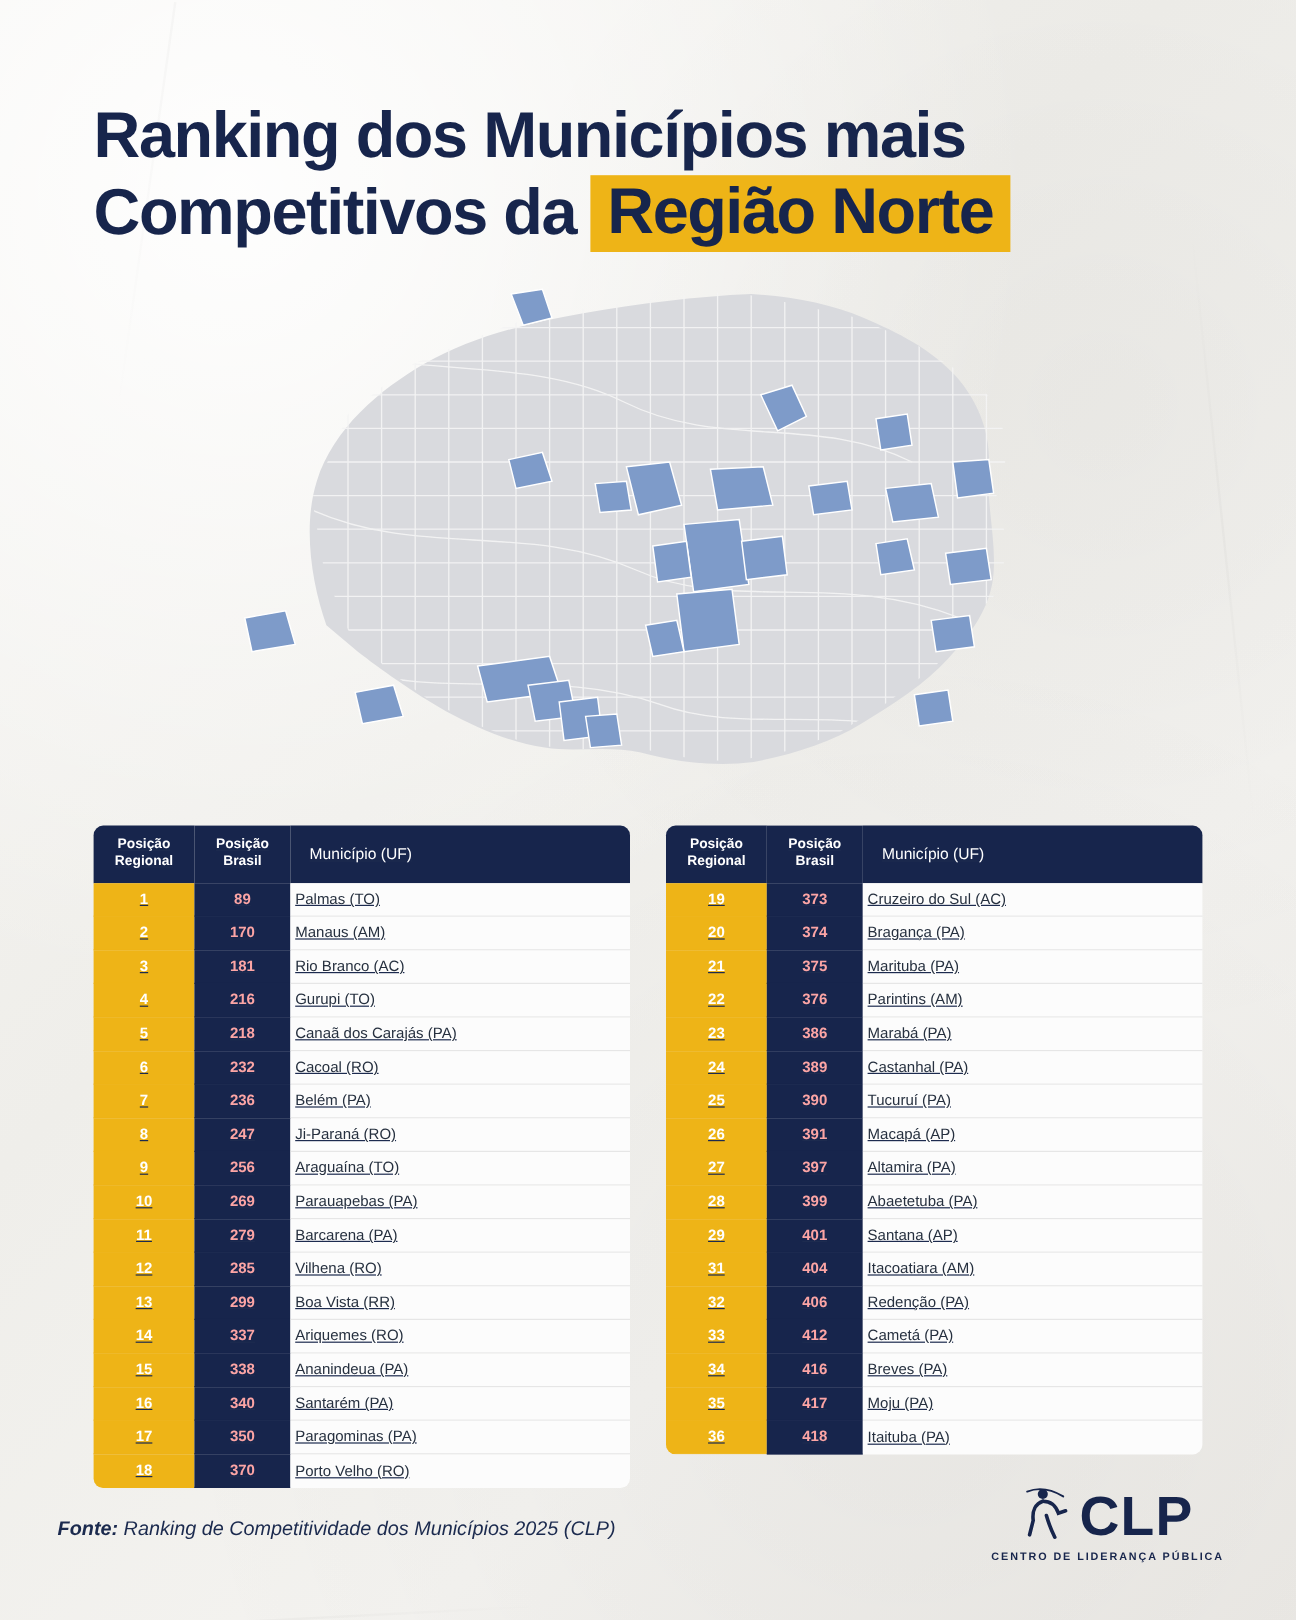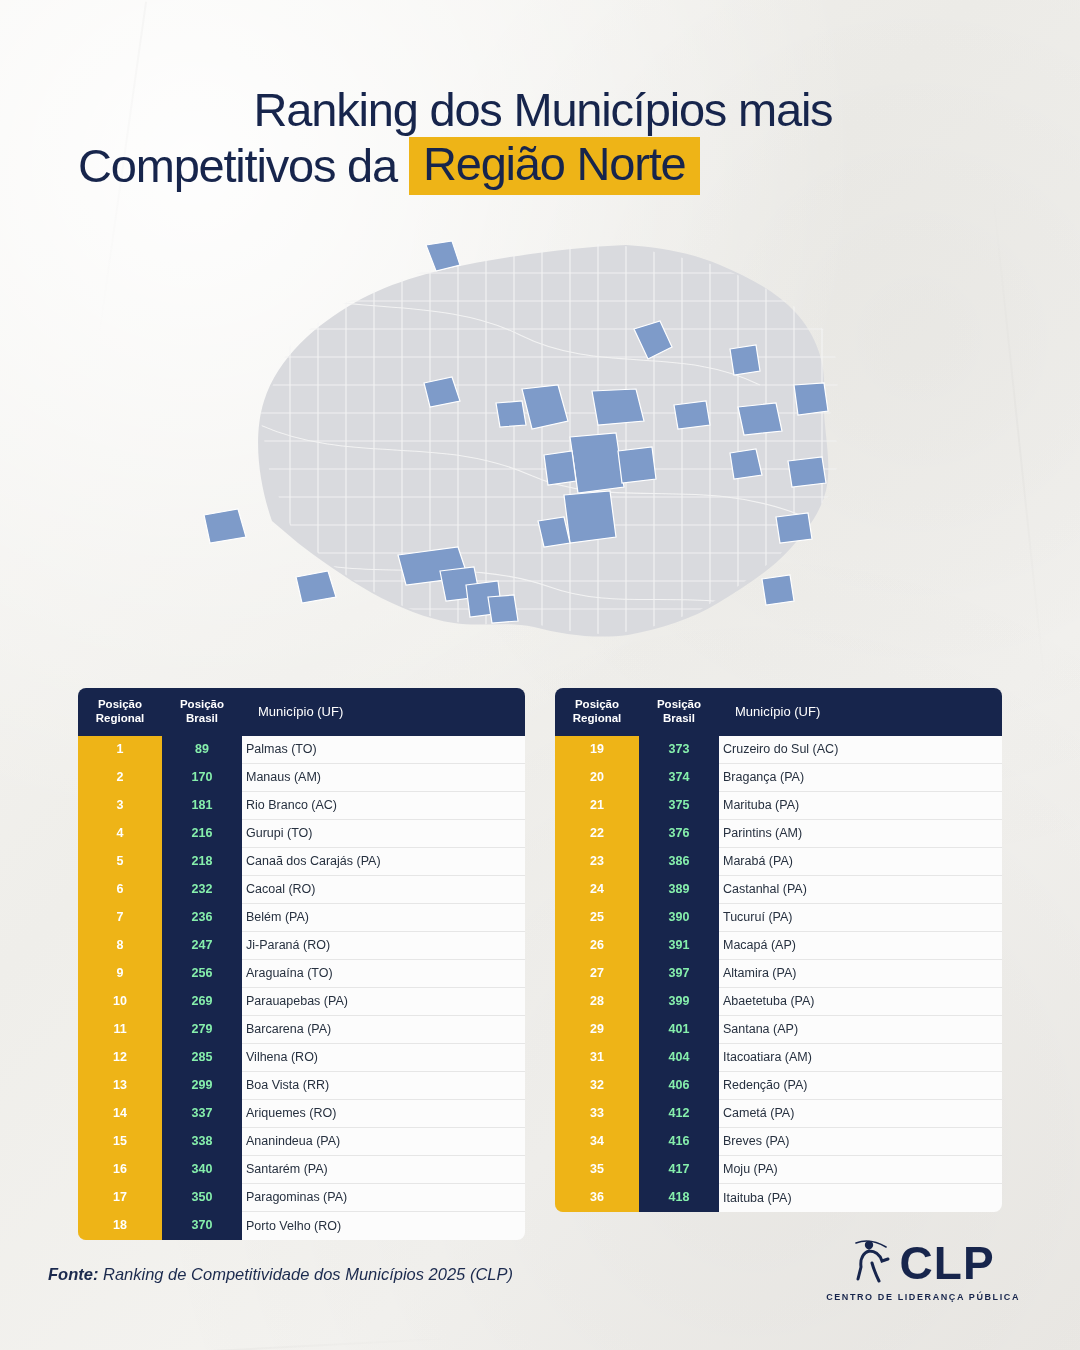--- a/index.html
+++ b/index.html
@@ -26,45 +26,44 @@
   }
   .crease.c1{top:0;left:120px;width:2px;height:360px;background:linear-gradient(to bottom,rgba(0,0,0,.05),rgba(0,0,0,0));transform:rotate(8deg);}
   .crease.c2{top:180px;right:60px;width:2px;height:520px;background:linear-gradient(to bottom,rgba(0,0,0,0),rgba(0,0,0,.05),rgba(0,0,0,0));transform:rotate(-6deg);}
   .crease.c3{bottom:0;left:40px;width:420px;height:2px;background:linear-gradient(to right,rgba(0,0,0,0),rgba(0,0,0,.05),rgba(0,0,0,0));transform:rotate(-3deg);}
 
   .wrap{position:relative;width:1080px;height:1350px;}
 
   
   .title-block{position:absolute;left:78px;top:82px;width:930px;}
   .title-line{
-    font-size:47px;
-    font-weight:400;
+    font-size:54px;
+    font-weight:700;
     letter-spacing:-1.2px;
     line-height:1.18;
     color:#17254c;
     white-space:nowrap;
-    text-align:center;
   }
   .title-line.second{display:flex;align-items:center;gap:0;}
   .highlight{
     background:#eeb417;
     color:#17254c;
     padding:2px 14px 6px 14px;
     margin-left:12px;
     display:inline-block;
     line-height:1.05;
   }
 
   
   .map-area{position:absolute;left:140px;top:225px;width:800px;height:440px;}
   .map-area svg{width:100%;height:100%;display:block;}
 
   
   .tables{position:absolute;top:688px;left:78px;width:924px;display:flex;gap:30px;}
-  .table-col{width:503px;}
+  .table-col{width:503px;text-decoration:underline;}
   .tbl{width:100%;border-collapse:separate;border-spacing:0;}
   .tbl thead th{
     background:#17254c;color:#fff;
     font-size:11.5px;font-weight:700;
     padding:10px 6px;
     line-height:1.2;
   }
   .tbl thead th.c-reg{width:72px;border-radius:8px 0 0 0;}
   .tbl thead th.c-bra{width:68px;}
   .tbl thead th.c-mun{text-align:left;padding-left:16px;border-radius:0 8px 0 0;font-weight:400;font-size:13px;}
@@ -72,21 +71,21 @@
     font-size:12.5px;
     padding:6.5px 4px;
     text-align:center;
     background:#fff;
     border-bottom:1px solid #e6e6e6;
   }
   .tbl tbody td.c-reg{
     background:#eeb417;color:#fff;font-weight:700;border-bottom:1px solid #eeb417;
   }
   .tbl tbody td.c-bra{
-    background:#17254c;color:#86efac;font-weight:700;border-bottom:1px solid #17254c;
+    background:#17254c;color:#fca5a5;font-weight:700;border-bottom:1px solid #17254c;
   }
   .tbl tbody td.c-mun{
     text-align:left;color:#26303f;font-weight:400;background:#fcfcfc;
   }
   .tbl tbody tr:last-child td.c-reg{border-radius:0 0 0 8px;}
   .tbl tbody tr:last-child td.c-mun{border-radius:0 0 8px 0;border-bottom:none;}
 
   
   .source{
     position:absolute;left:48px;bottom:66px;

